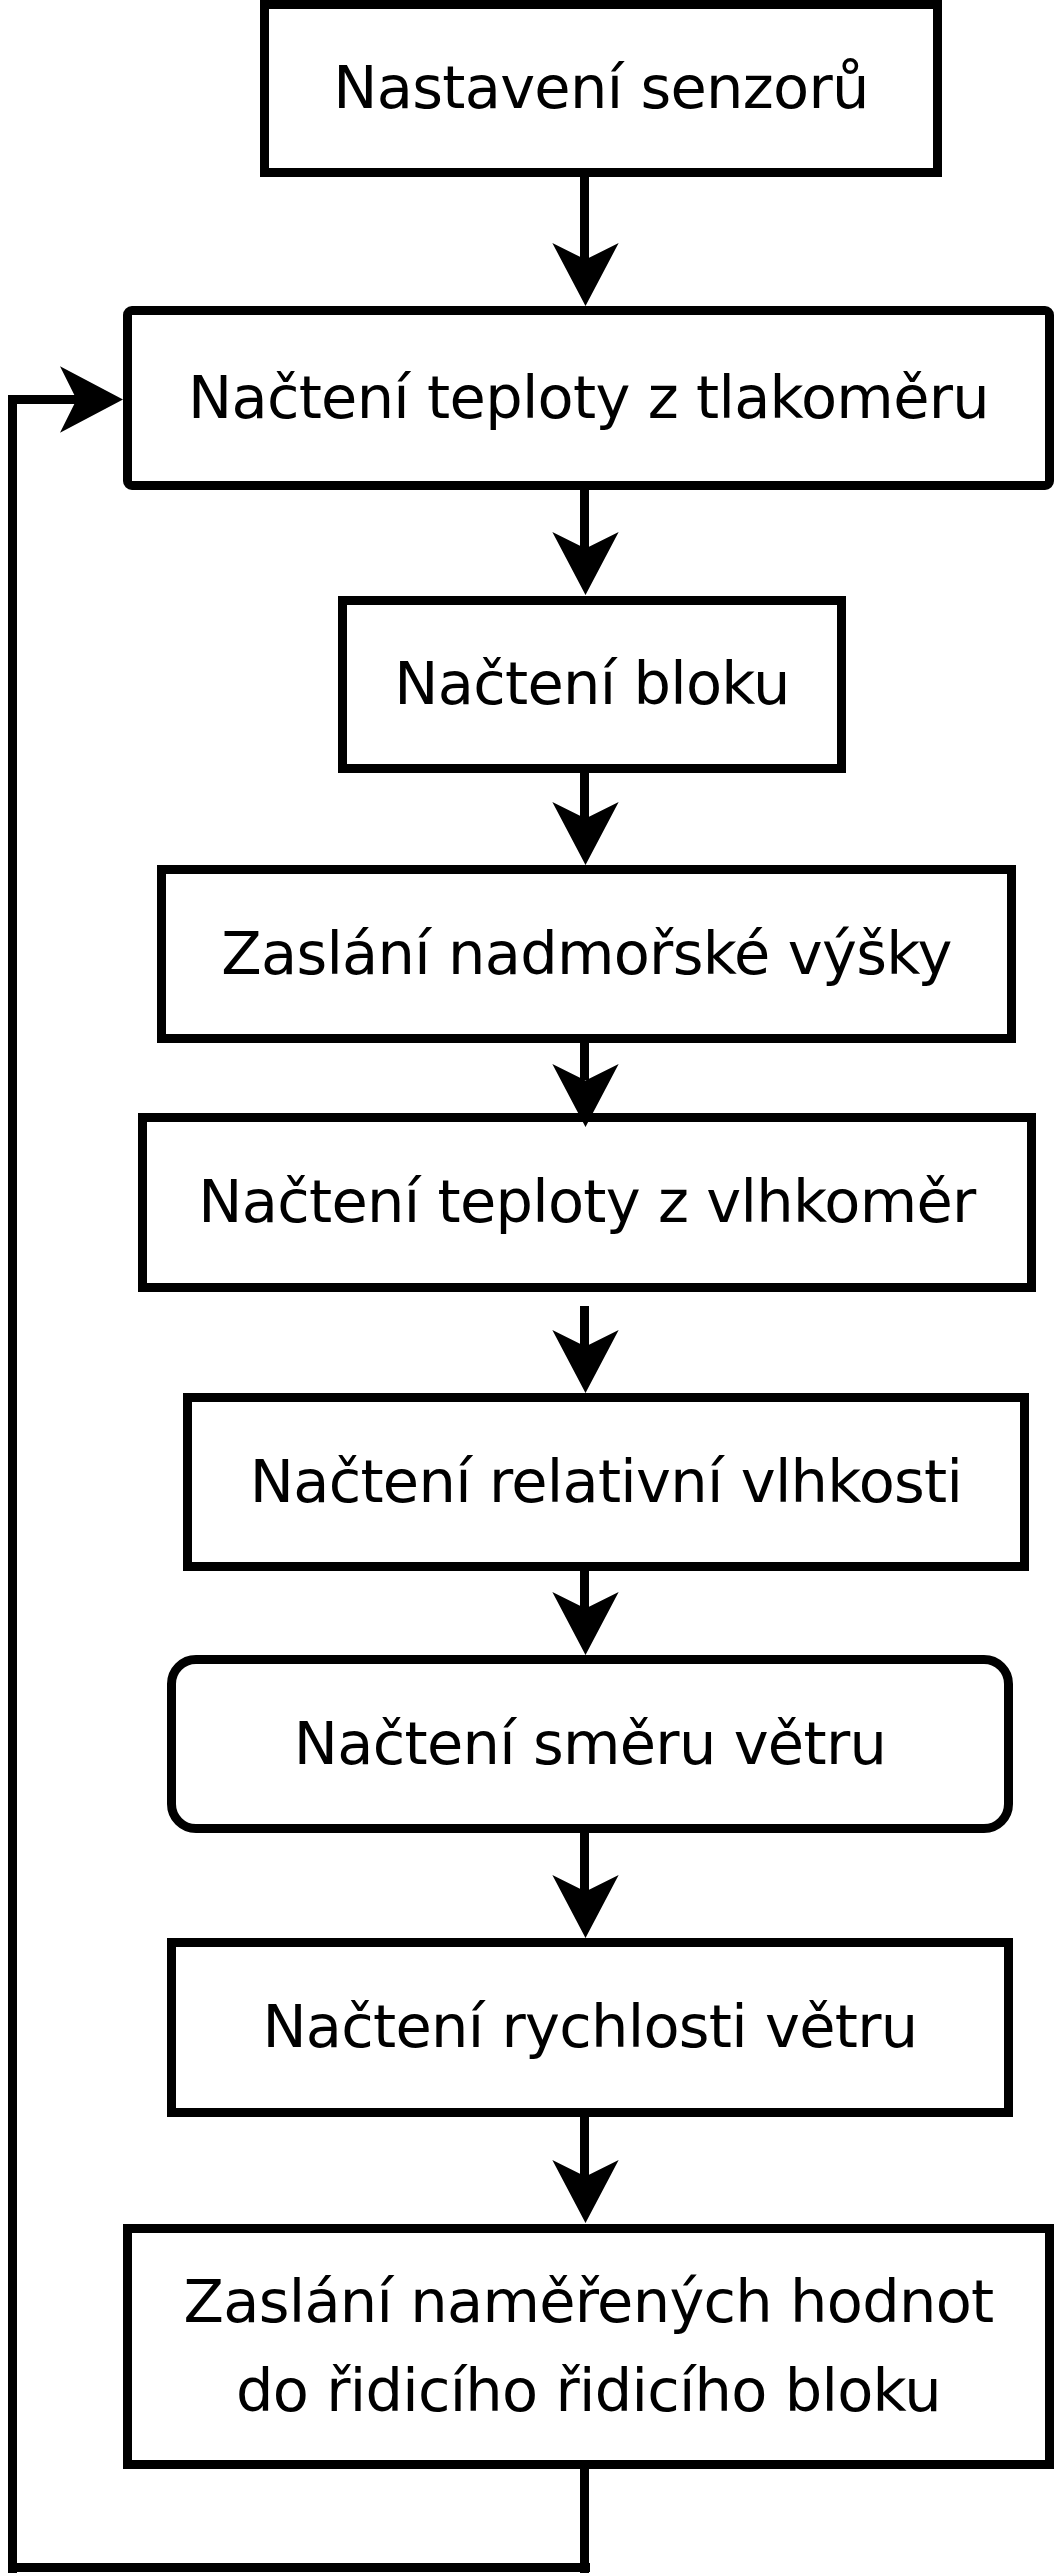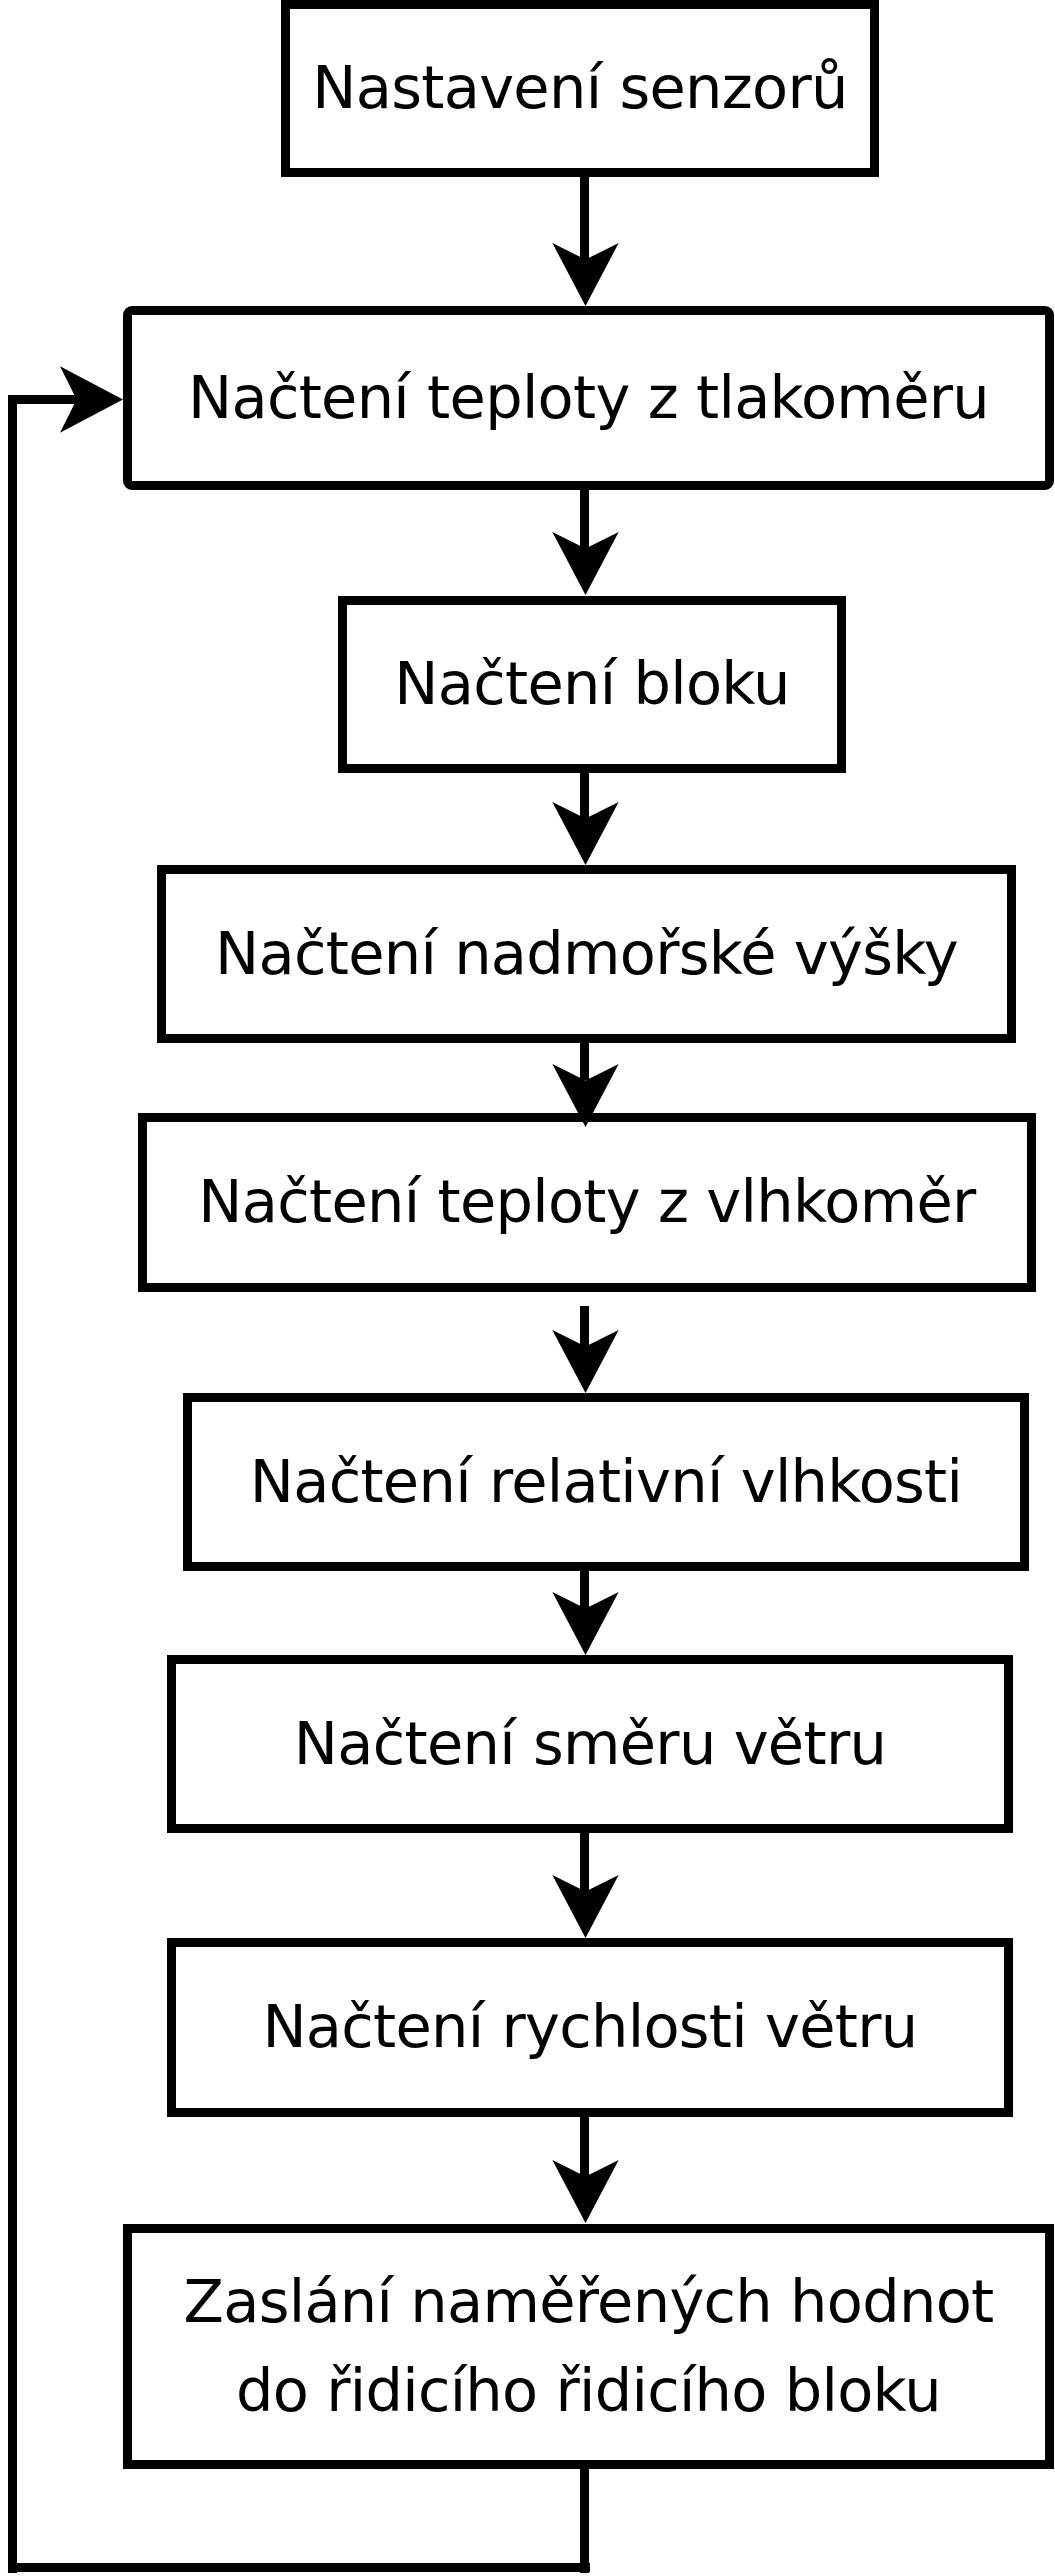--- a/index.html
+++ b/index.html
@@ -39,27 +39,27 @@
     position: absolute;
     background: #000000;
   }
   .arrowhead {
     position: absolute;
     display: block;
   }
   .arrowhead polygon { fill: #000000; }
 
   
-  .b1 { left: 260px; top: 0px;    width: 598px;  height: 177px; margin-left: 21px; }
+  .b1 { left: 260px; top: 0px;    width: 682px;  height: 177px; }
   .b2 { left: 123px; top: 306px;  width: 931px; height: 184px; border-radius: 9px; }
   .b3 { left: 338px; top: 596px;  width: 508px;  height: 177px; }
   .b4 { left: 157px; top: 865px; width: 859px; height: 178px; }
   .b5 { left: 138px; top: 1113px; width: 898px; height: 179px; }
   .b6 { left: 183px; top: 1393px; width: 846px; height: 178px; }
-  .b7 { left: 167px; top: 1655px; width: 846px; height: 178px; }
+  .b7 { left: 167px; top: 1655px; width: 846px; height: 178px; border-radius: 29px; }
   .b8 { left: 167px; top: 1938px; width: 846px; height: 179px; }
   .b9 { left: 123px; top: 2224px; width: 931px; height: 245px; }
 
   
   .vl  { width: 9.3px; left: 580px; }
   .vl1 { top: 177px;  height: 83px; }
   .vl2 { top: 490px;  height: 59px;  }
   .vl3 { top: 773px; height: 46px;  }
   .vl4 { top: 1043px; height: 37px;  }
   .vl5 { top: 1306px; height: 41px;  }
@@ -96,21 +96,21 @@
 
   <div class="flow-box b2">
     <span class="flow-label">Načtení teploty z tlakoměru</span>
   </div>
 
   <div class="flow-box b3">
     <span class="flow-label">Načtení bloku</span>
   </div>
 
   <div class="flow-box b4">
-    <span class="flow-label">Načtení nadmořské výšky</span>
+    <span class="flow-label">Zaslání nadmořské výšky</span>
   </div>
 
   <div class="flow-box b5">
     <span class="flow-label">Načtení teploty z vlhkoměr</span>
   </div>
 
   <div class="flow-box b6">
     <span class="flow-label">Načtení relativní vlhkosti</span>
   </div>
 

